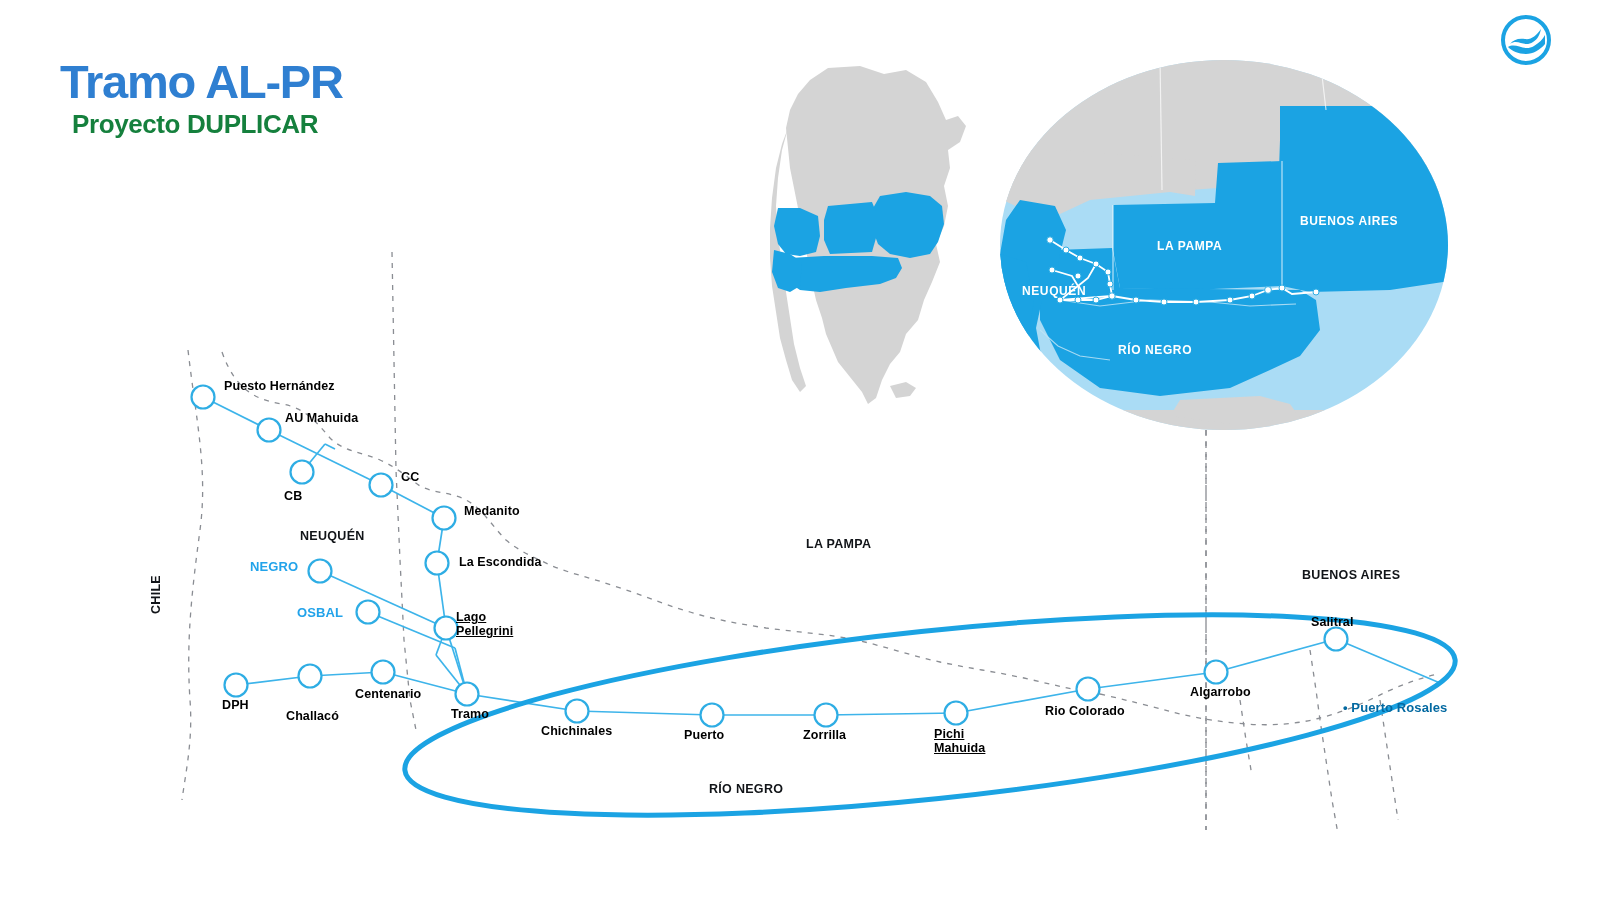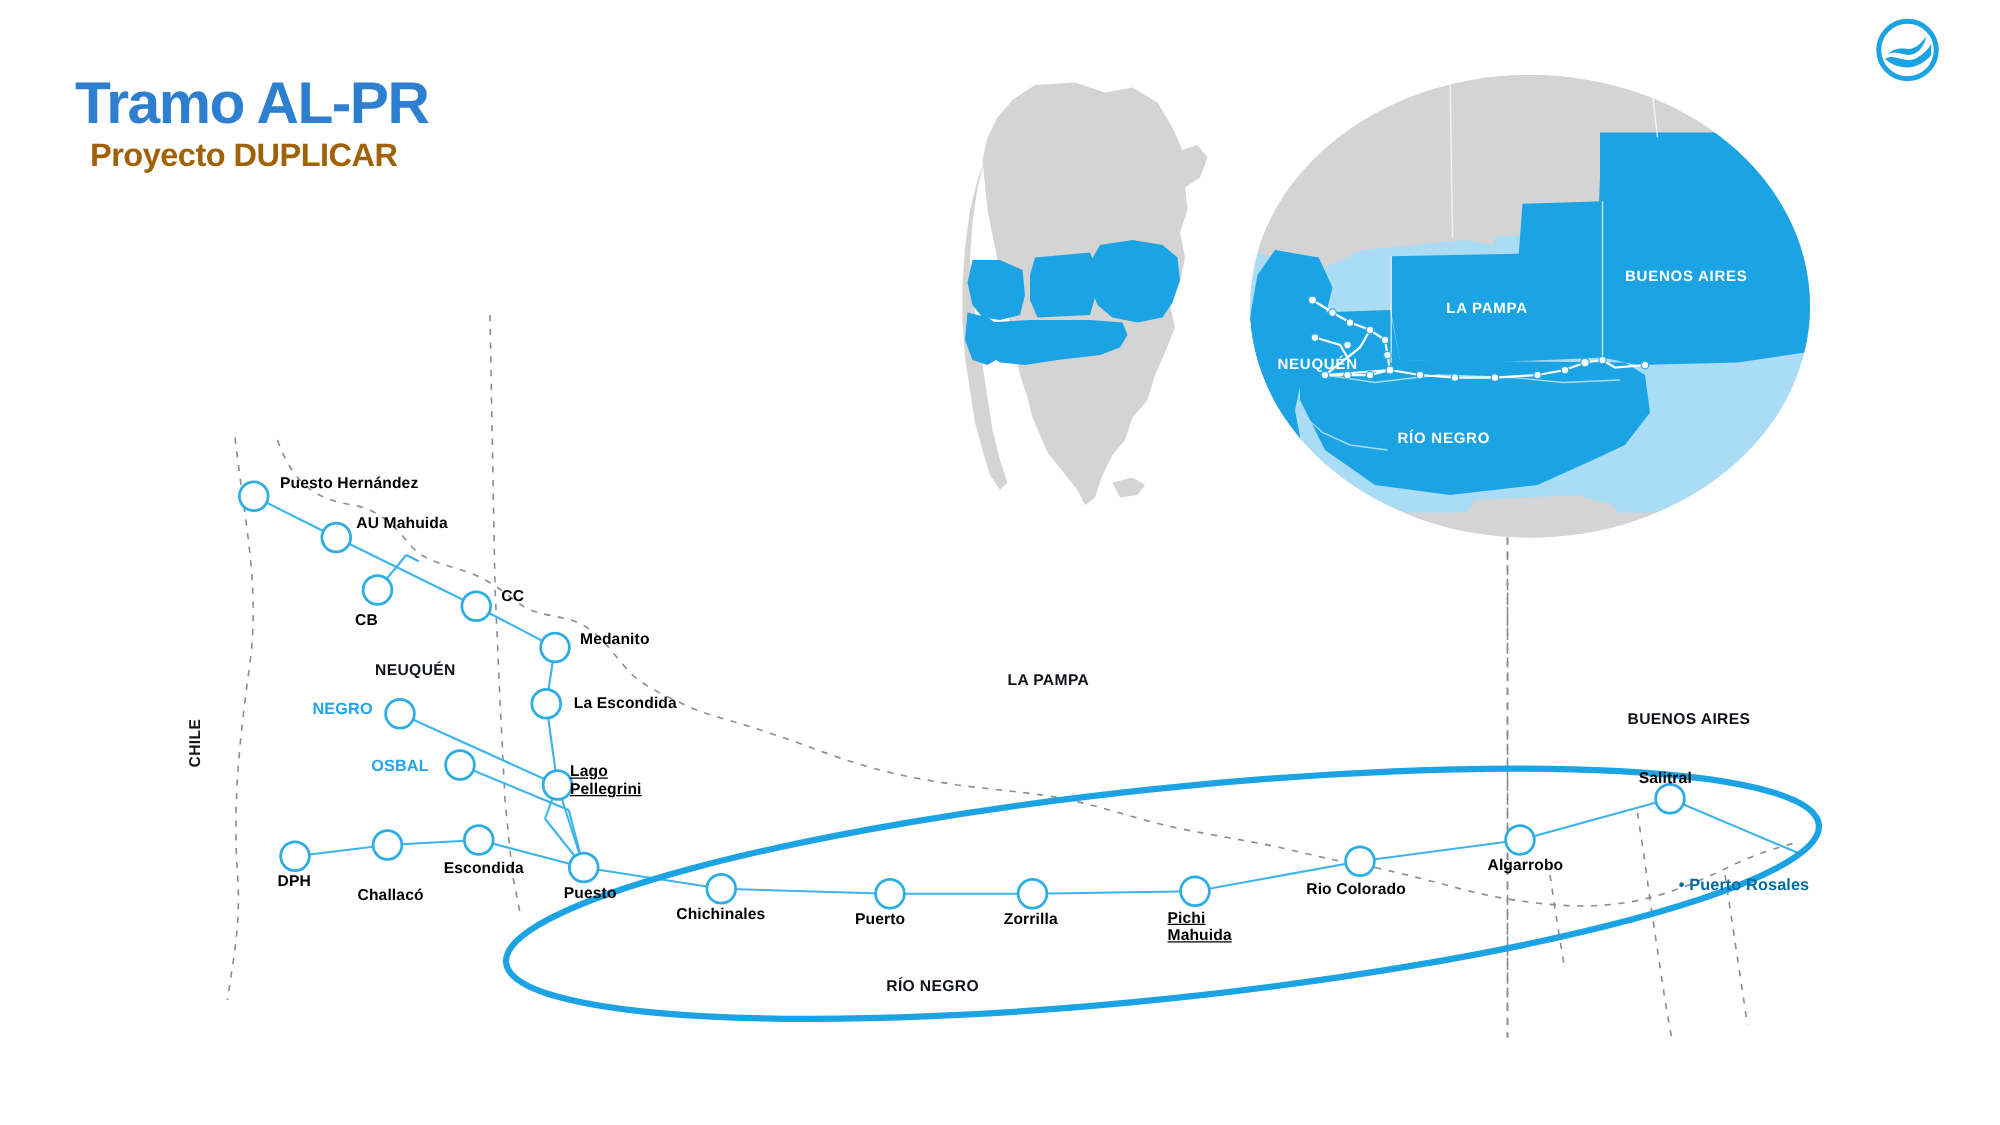--- a/index.html
+++ b/index.html
@@ -13,21 +13,21 @@
   #stage{position:absolute;inset:0;width:1600px;height:900px;}
 
   
   #title-block{position:absolute;left:60px;top:58px;}
   #title-main{
     font-size:47px;font-weight:bold;color:#2f7fd1;
     letter-spacing:-1.2px;line-height:1.0;margin:0;
     font-family:"Liberation Sans","DejaVu Sans",sans-serif;
   }
   #title-sub{
-    font-size:26px;font-weight:bold;color:#a16207;
+    font-size:26px;font-weight:bold;color:#15803d;
     letter-spacing:-0.4px;line-height:1.0;margin:6px 0 0 12px;
   }
 
   
   #logo{position:absolute;right:48px;top:14px;width:52px;height:52px;}
 
   
   .svg-layer{position:absolute;left:0;top:0;width:1600px;height:900px;
              pointer-events:none;}
 
@@ -276,22 +276,22 @@
     <div class="node-label" style="left:285px;top:411px">AU Mahuida</div>
     <div class="node-label" style="left:284px;top:489px">CB</div>
     <div class="node-label" style="left:401px;top:470px">CC</div>
     <div class="node-label" style="left:464px;top:504px">Medanito</div>
     <div class="node-label" style="left:459px;top:555px">La Escondida</div>
     <div class="node-label blue" style="left:250px;top:559px">NEGRO</div>
     <div class="node-label blue" style="left:297px;top:605px">OSBAL</div>
     <div class="node-label two-line" style="left:456px;top:610px">Lago<br>Pellegrini</div>
     <div class="node-label" style="left:222px;top:698px">DPH</div>
     <div class="node-label" style="left:286px;top:709px">Challacó</div>
-    <div class="node-label" style="left:355px;top:687px">Escondida</div>
-    <div class="node-label" style="left:451px;top:707px">Puesto</div>
+    <div class="node-label" style="left:355px;top:687px">Centenario</div>
+    <div class="node-label" style="left:451px;top:707px">Tramo</div>
     <div class="node-label" style="left:541px;top:724px">Chichinales</div>
     <div class="node-label" style="left:684px;top:728px">Puerto</div>
     <div class="node-label" style="left:803px;top:728px">Zorrilla</div>
     <div class="node-label two-line" style="left:934px;top:727px">Pichi<br>Mahuida</div>
     <div class="node-label" style="left:1045px;top:704px">Rio Colorado</div>
     <div class="node-label" style="left:1190px;top:685px">Algarrobo</div>
     <div class="node-label" style="left:1311px;top:615px">Salitral</div>
     <div class="node-label dark" style="left:1343px;top:700px">• Puerto Rosales</div>
   </div>
 

